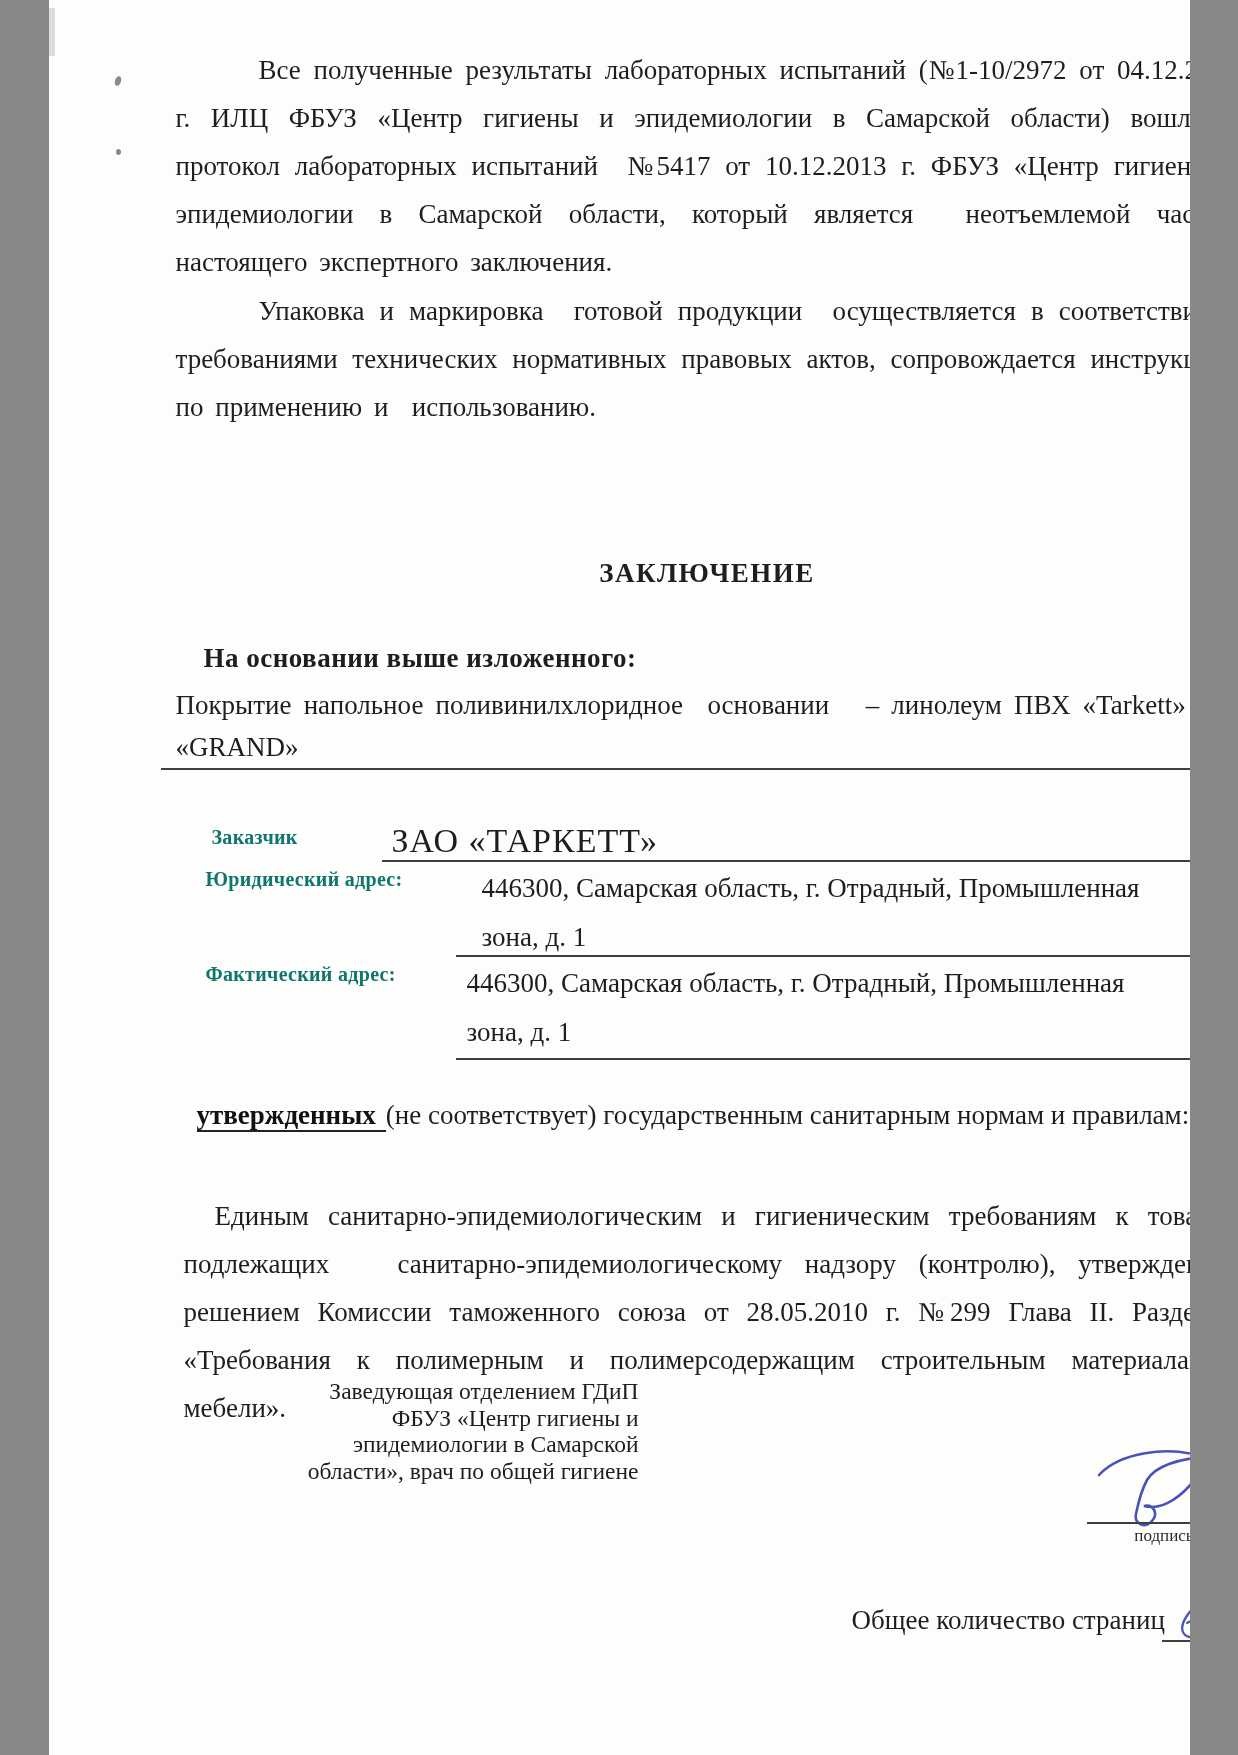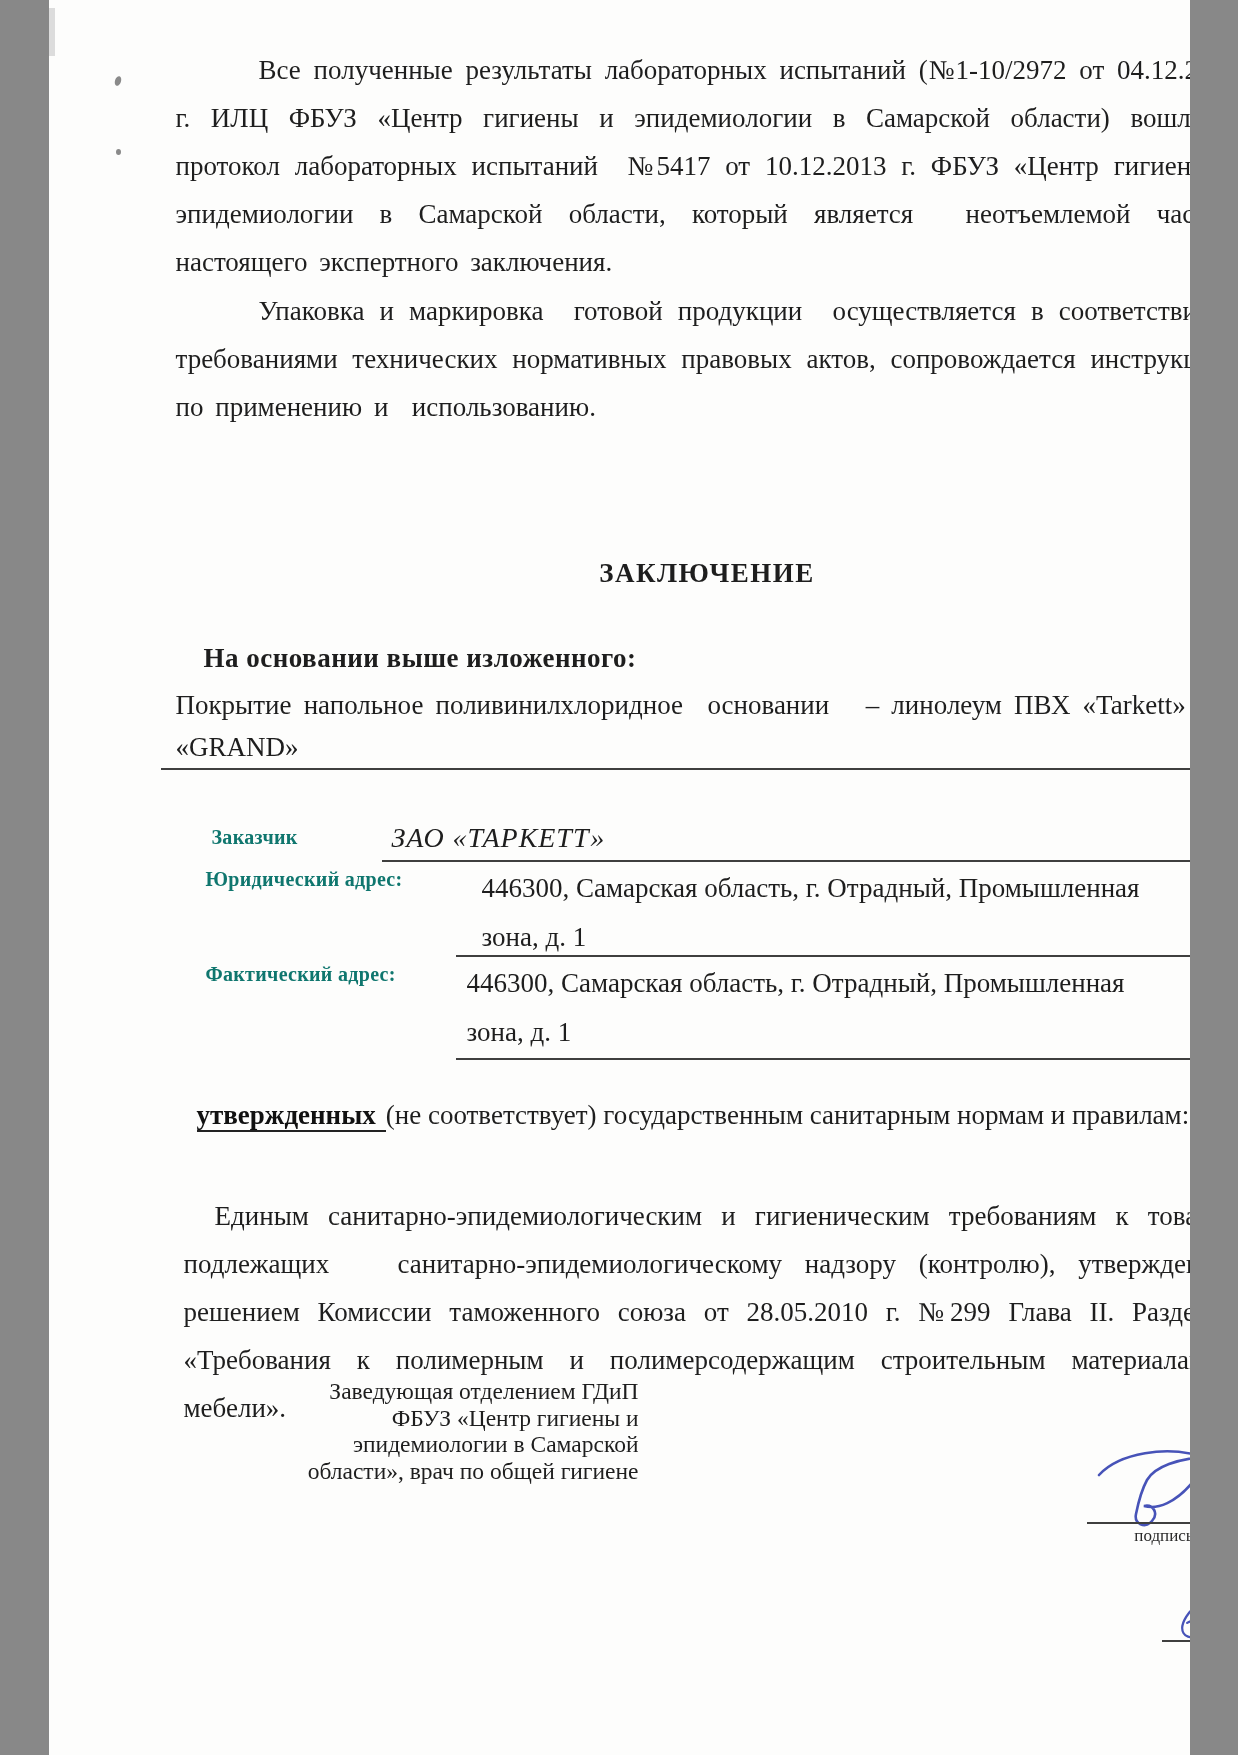--- a/index.html
+++ b/index.html
@@ -31,21 +31,21 @@
     left:127px;top:558px;width:1063px;
     text-align:center;font-weight:bold;
     font-size:27px;letter-spacing:1.5px;
   }
   .basis{left:155px;top:643px;font-size:27px;font-weight:bold;letter-spacing:0.5px;}
   .subject{left:127px;top:684px;width:1063px;font-size:27px;line-height:42px;text-align:justify;white-space:pre-wrap;}
   .rule{border-top:2.5px solid var(--line);height:0;}
   .caption{font-size:21px;color:#2a2a2a;}
   .form-label{font-size:20px;font-weight:bold;letter-spacing:0.3px;color:#0f766e;}
   .form-value{font-size:27px;}
-  .customer-value{font-size:28px;letter-spacing:1px;font-style:italic;}
+  .customer-value{font-size:34px;letter-spacing:1px;}
   .addr{width:680px;line-height:49px;}
   .conformity{left:148px;top:1100px;font-size:27px;}
   .conformity .match{font-weight:bold;border-bottom:2.5px solid #222;padding-right:10px;color:#111;}
   .signer{
     left:160px;top:1378px;width:430px;
     font-size:23.5px;line-height:26.5px;
     white-space:pre-line;
     text-align:right;
   }
   .signer-name{left:1150px;top:1462px;font-size:26px;}
@@ -103,20 +103,21 @@
   <div class="abs" style="left:1042px;top:1443px;">
     <svg width="125" height="88" viewBox="0 0 125 88">
       <path d="M8,32 C28,10 76,2 112,14 C88,16 64,23 56,37 C50,48 47,61 45,71 C43,81 54,86 61,78 C68,70 62,61 53,63 C67,67 85,59 101,40" fill="none" stroke="var(--blue)" stroke-width="2.6" stroke-linecap="round"></path>
     </svg>
   </div>
 
   <div class="abs signer-name">О.П. Гокоева</div>
   <div class="abs rule" style="left:1038px;top:1522px;width:158px;border-top-width:2px;"></div>
   <div class="abs sig-caption">подпись</div>
 
+  <div class="abs total-pages">Общее количество страниц</div>
   <div class="abs" style="left:1122px;top:1596px;">
     <svg width="42" height="48" viewBox="0 0 42 50">
       <path d="M38,6 C35,3 32,3 30,5 C22,13 13,21 11,31 C9,43 23,47 28,38 C32,30 25,22 16,28" fill="none" stroke="var(--blue)" stroke-width="2.4" stroke-linecap="round"></path>
     </svg>
   </div>
   <div class="abs rule" style="left:1113px;top:1640px;width:68px;border-top-width:2.5px;"></div>
 
   <div class="abs page-num">5</div>
 
 </div>

